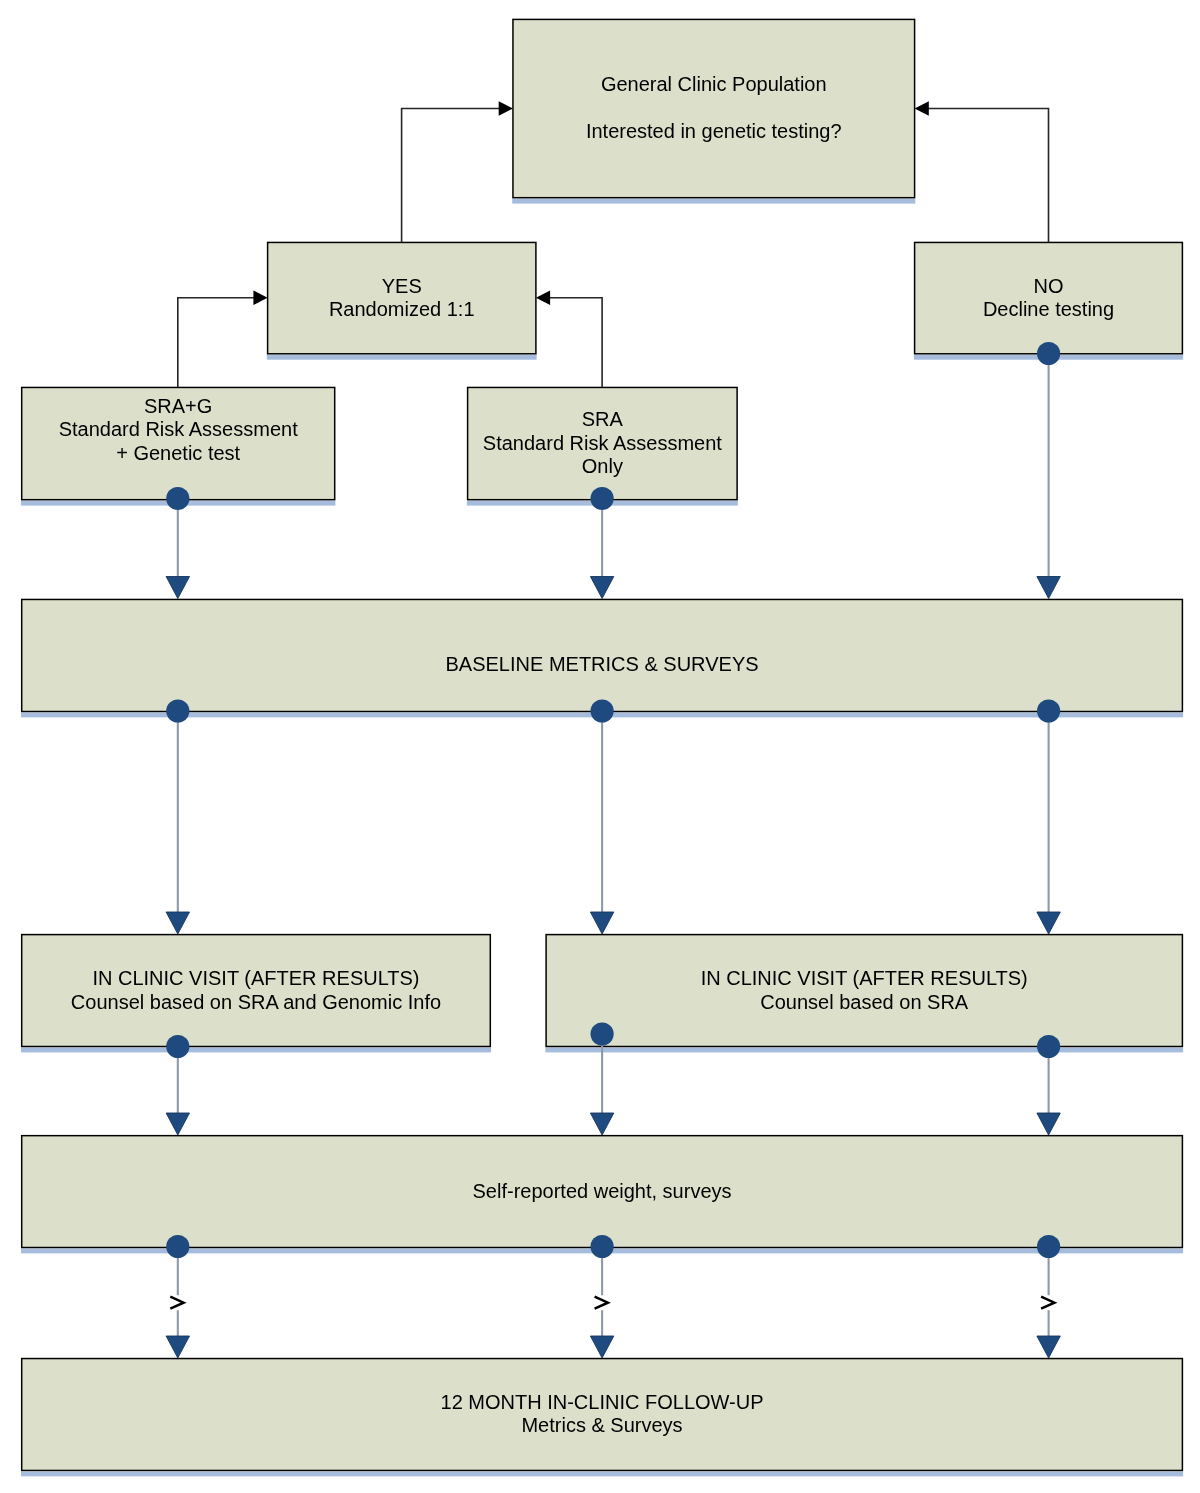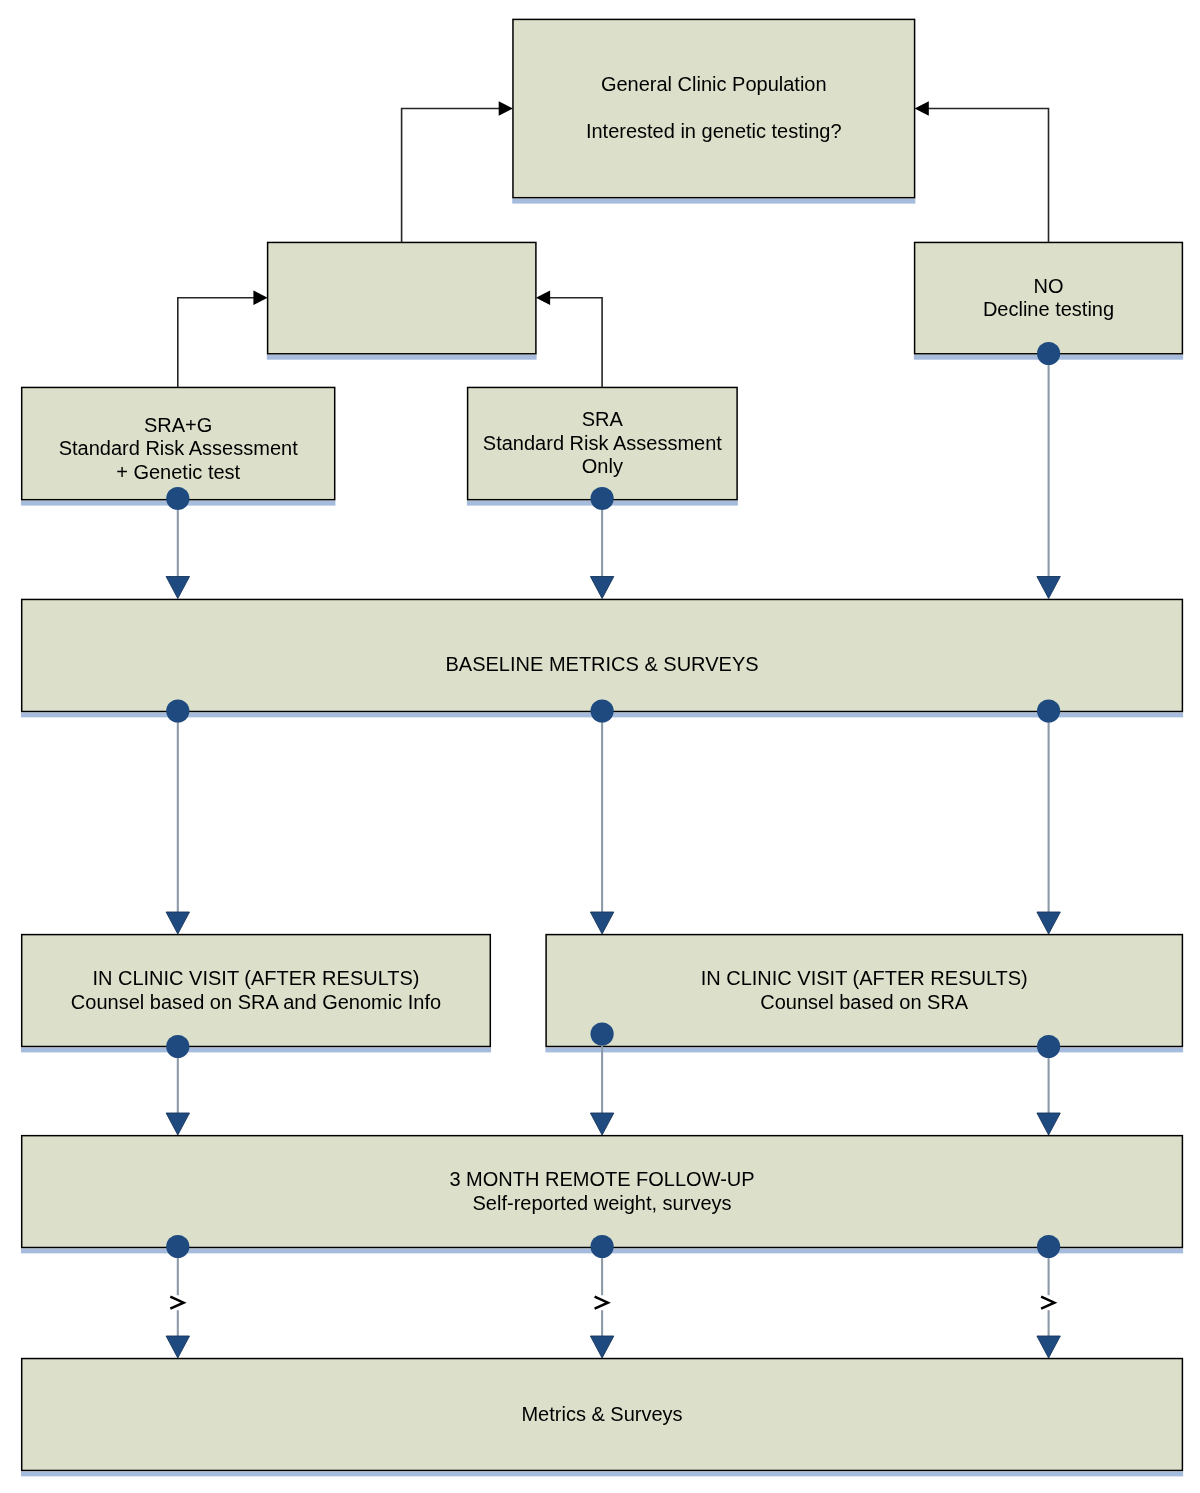--- a/index.html
+++ b/index.html
@@ -94,27 +94,33 @@
   </svg>
 
   <div id="boxes">
       <div class="node" style="left: 512.95px; top: 19.4px; width: 401.65px; height: 178.3px;">
         <div class="txt">
           <div>General Clinic Population</div>
           <div class="gap"></div>
           <div>Interested in genetic testing?</div>
         </div>
       </div>
+      <div class="node" style="left: 267.6px; top: 242.45px; width: 268.3px; height: 111.35px;">
+        <div class="txt">
+          <div>YES</div>
+          <div>Randomized 1:1</div>
+        </div>
+      </div>
       <div class="node" style="left: 914.6px; top: 242.45px; width: 267.8px; height: 111.35px; padding-left: 16px;">
         <div class="txt">
           <div>NO</div>
           <div>Decline testing</div>
         </div>
       </div>
-      <div class="node" style="left: 21.7px; top: 387.45px; width: 313px; height: 85px; margin-top: 19px;">
+      <div class="node" style="left: 21.7px; top: 387.45px; width: 313px; height: 85px;">
         <div class="txt">
           <div>SRA+G</div>
           <div>Standard Risk Assessment</div>
           <div>+ Genetic test</div>
         </div>
       </div>
       <div class="node" style="left: 467.6px; top: 387.45px; width: 269.5px; height: 112.25px; padding-left: 8px;">
         <div class="txt">
           <div>SRA</div>
           <div>Standard Risk Assessment</div>
@@ -133,26 +139,26 @@
         </div>
       </div>
       <div class="node" style="left: 546.1px; top: 934.6px; width: 636.3px; height: 111.9px;">
         <div class="txt">
           <div>IN CLINIC VISIT (AFTER RESULTS)</div>
           <div>Counsel based on SRA</div>
         </div>
       </div>
       <div class="node" style="left: 21.7px; top: 1135.65px; width: 1160.7px; height: 111.85px;">
         <div class="txt">
-          <div>3 MONTH REMOTE FOLLOW-UP</div>
           <div>Self-reported weight, surveys</div>
         </div>
       </div>
       <div class="node" style="left: 21.7px; top: 1358.55px; width: 1160.7px; height: 111.9px;">
         <div class="txt">
+          <div>12 MONTH IN-CLINIC FOLLOW-UP</div>
           <div>Metrics &amp; Surveys</div>
         </div>
       </div>
     </div>
 
   <svg id="wires-top" width="1200" height="1493" viewBox="0 0 1200 1493">
     <g id="flow-nodes" fill="#1e4a80">
       <circle cx="177.8" cy="498.5" r="11.6"></circle>
       <circle cx="602.1" cy="498.5" r="11.6"></circle>
       <circle cx="1048.6" cy="353.5" r="11.6"></circle>

